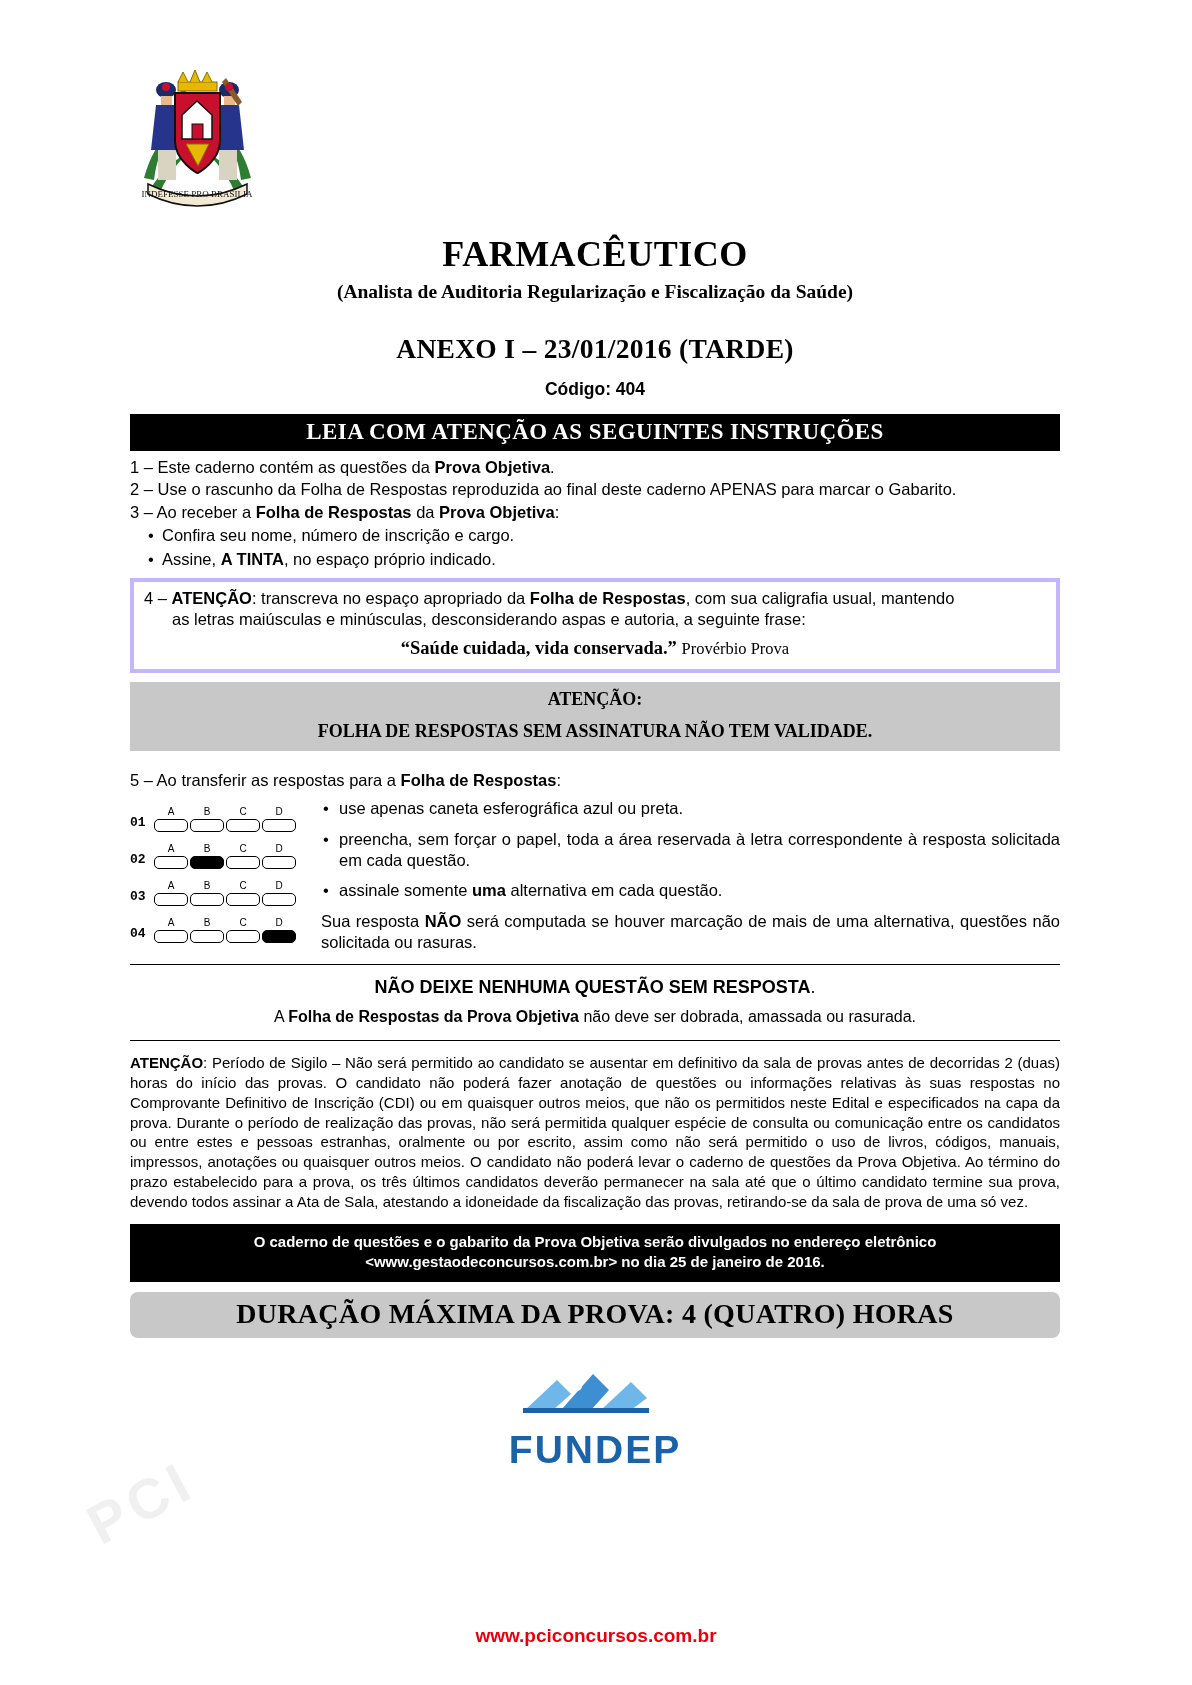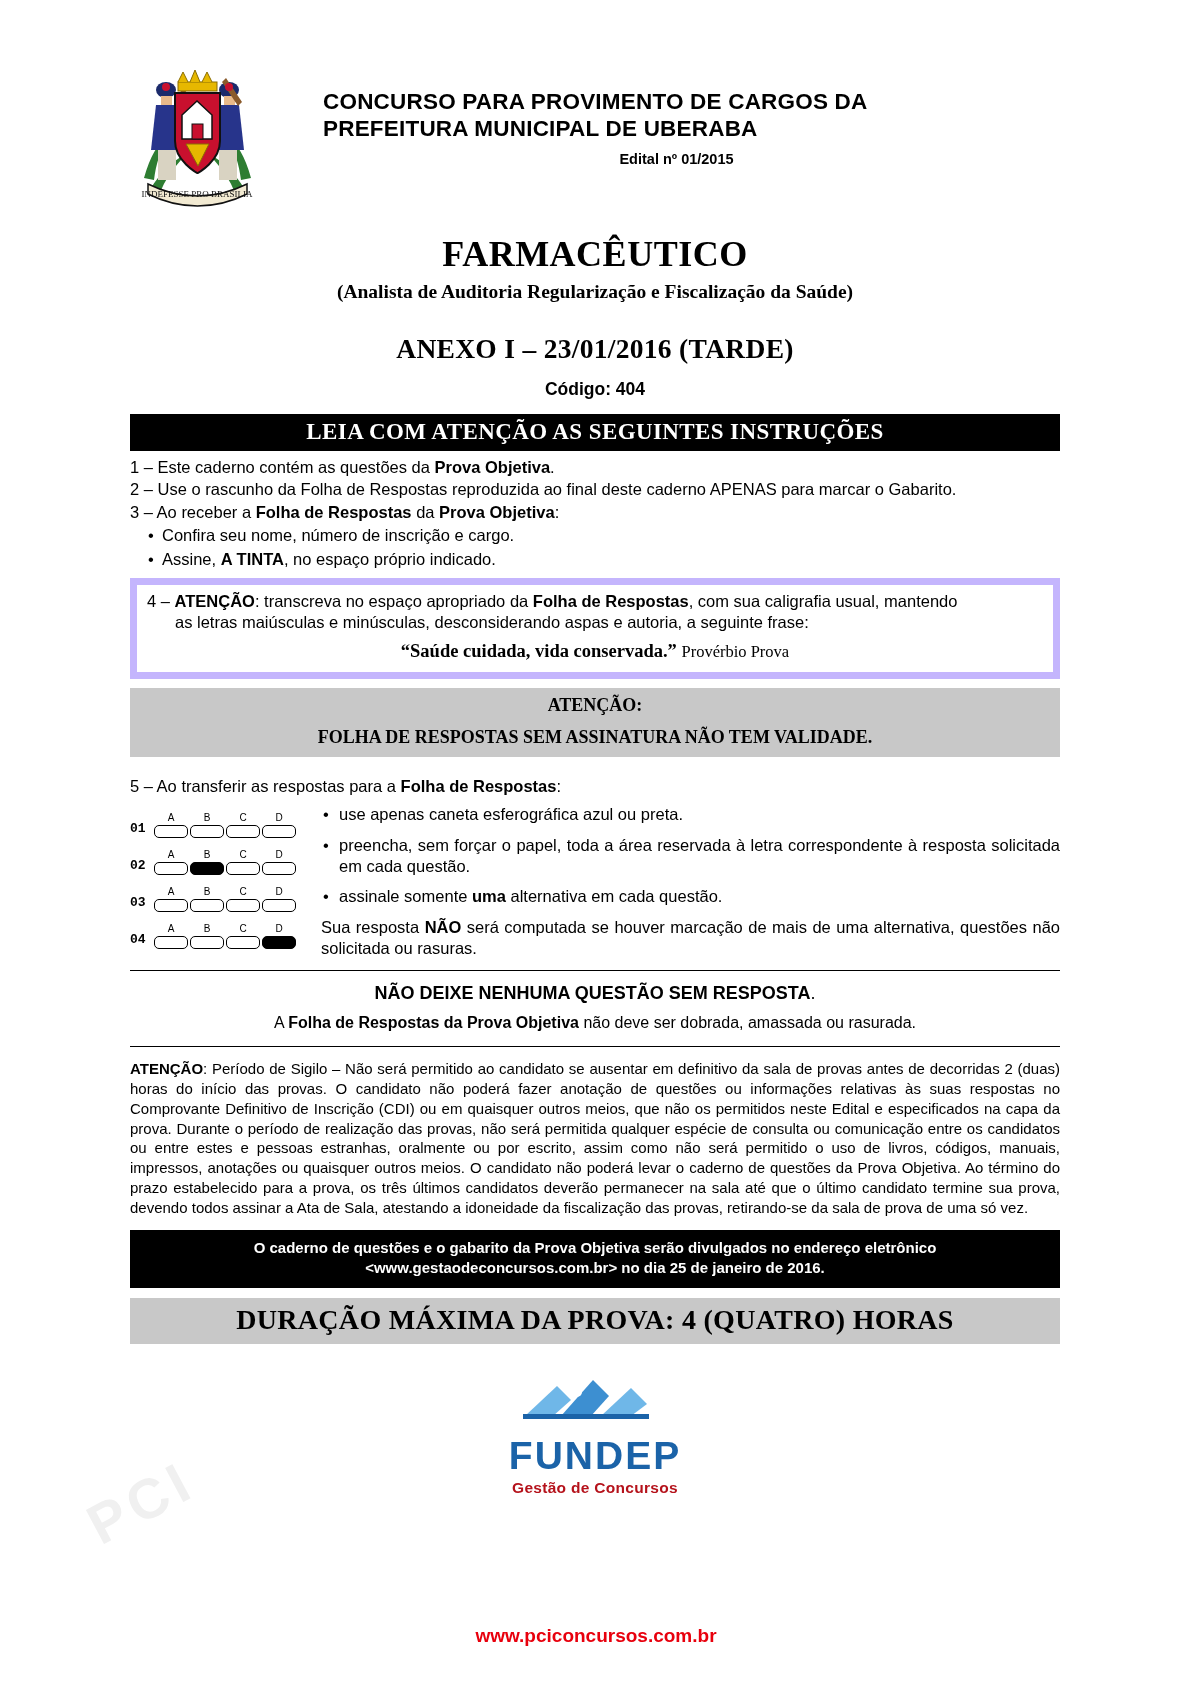--- a/index.html
+++ b/index.html
@@ -123,21 +123,21 @@
   }
   .bullets li::before {
     content: "•";
     position: absolute;
     left: -14px;
   }
   b, .b { font-weight: bold; }
 
   
   .box4 {
-    border: 7px solid #c4b5fd;
+    border: 4px solid #c4b5fd;
     margin-top: 8px;
     padding: 6px 10px 8px 10px;
     font-size: 16.5px;
     line-height: 1.28;
   }
   .box4 .hang {
     padding-left: 0;
   }
   .box4 .cont {
     padding-left: 28px;
@@ -272,20 +272,21 @@
   }
   .band-grey2 {
     background: #c8c8c8;
     text-align: center;
     font-family: "Liberation Serif", serif;
     font-weight: bold;
     font-size: 28px;
     padding: 6px 0 8px 0;
     margin-top: 10px;
     letter-spacing: .3px;
+    border-radius: 8px;
   }
 
   
   .logo-wrap {
     margin-top: 26px;
     text-align: center;
   }
   .fundep-word {
     font-size: 39px;
     font-weight: bold;
@@ -368,27 +369,20 @@
           </g>
 
           <path d="M45 33 h45 v48 c0 20 -22 32 -22.5 32 C67 113 45 101 45 81 Z" fill="#c8102e" stroke="#111" stroke-width="2"></path>
           <path d="M52 55 l15 -14 l15 14 v24 h-30 z" fill="#ffffff" stroke="#111" stroke-width="1.5"></path>
           <rect x="62" y="64" width="11" height="15" fill="#c8102e" stroke="#111"></rect>
           <path d="M56 84 h23 l-11 22 z" fill="#e6b800" stroke="#8a6d00"></path>
 
           <path d="M18 124 C50 140 85 140 117 124 L117 134 C85 150 50 150 18 134 Z" fill="#f2ead2" stroke="#111" stroke-width="1.5"></path>
           <text x="67" y="137" font-size="9" font-family="Liberation Serif, serif" text-anchor="middle" fill="#111">INDEFESSE PRO BRASILIA</text>
         </svg>
-      </div>
-      <div class="header-text">
-        <div class="h-title">
-          <div>CONCURSO PARA PROVIMENTO DE CARGOS DA</div>
-          <div>PREFEITURA MUNICIPAL DE UBERABA</div>
-        </div>
-        <div class="h-edital">Edital nº 01/2015</div>
       </div>
     </div>
 
     <div class="cargo">FARMACÊUTICO</div>
     <div class="cargo-sub">(Analista de Auditoria Regularização e Fiscalização da Saúde)</div>
 
     <div class="anexo">ANEXO I – 23/01/2016 (TARDE)</div>
     <div class="codigo">Código: 404</div>
 
     <div class="band-black">LEIA COM ATENÇÃO AS SEGUINTES INSTRUÇÕES</div>
@@ -550,20 +544,19 @@
 
     <div class="logo-wrap">
       <svg viewBox="0 0 180 60" width="180" height="60" aria-hidden="true">
         <path d="M20 46 L52 16 L66 30 L48 46 Z" fill="#6fb7e8"></path>
         <path d="M56 46 L88 10 L104 26 L86 46 Z" fill="#3d8fd1"></path>
         <path d="M96 46 L126 18 L142 34 L126 46 Z" fill="#6fb7e8"></path>
         <rect x="18" y="44" width="126" height="5" fill="#1b63a8"></rect>
         <circle cx="72" cy="22" r="5" fill="#ffffff"></circle>
       </svg>
       <div class="fundep-word">FUNDEP</div>
-      <div class="fundep-sub">Gestão de Concursos</div>
     </div>
 
   </div>
 
   <div class="pci">www.pciconcursos.com.br</div>
 
 </div>
 
 </body></html>

